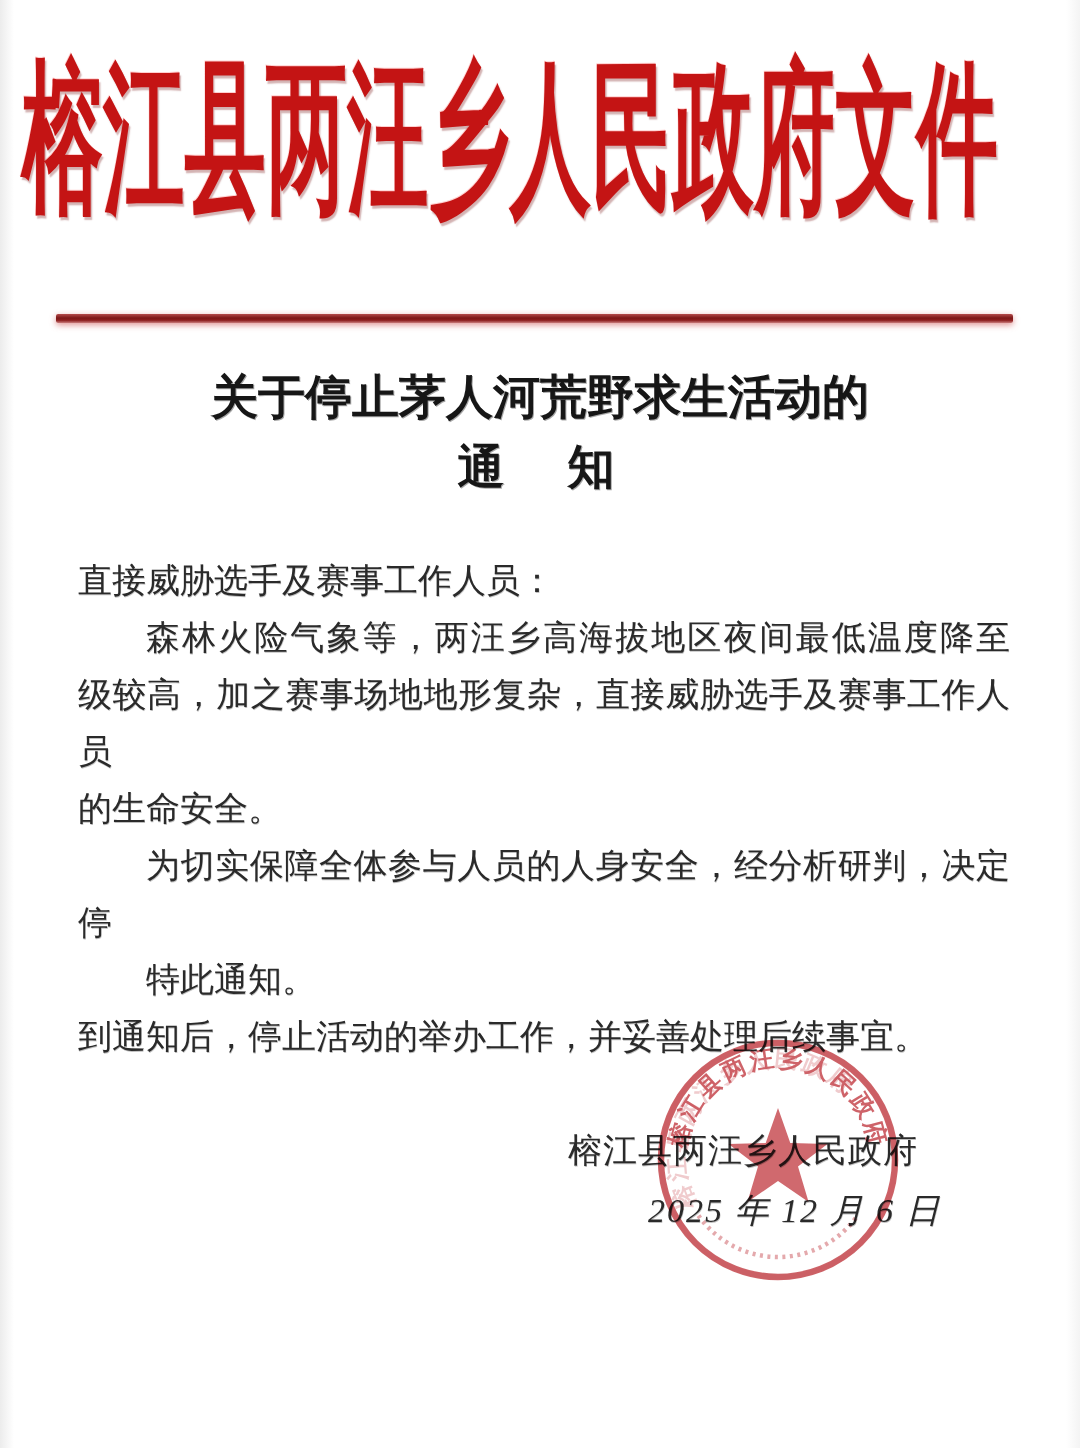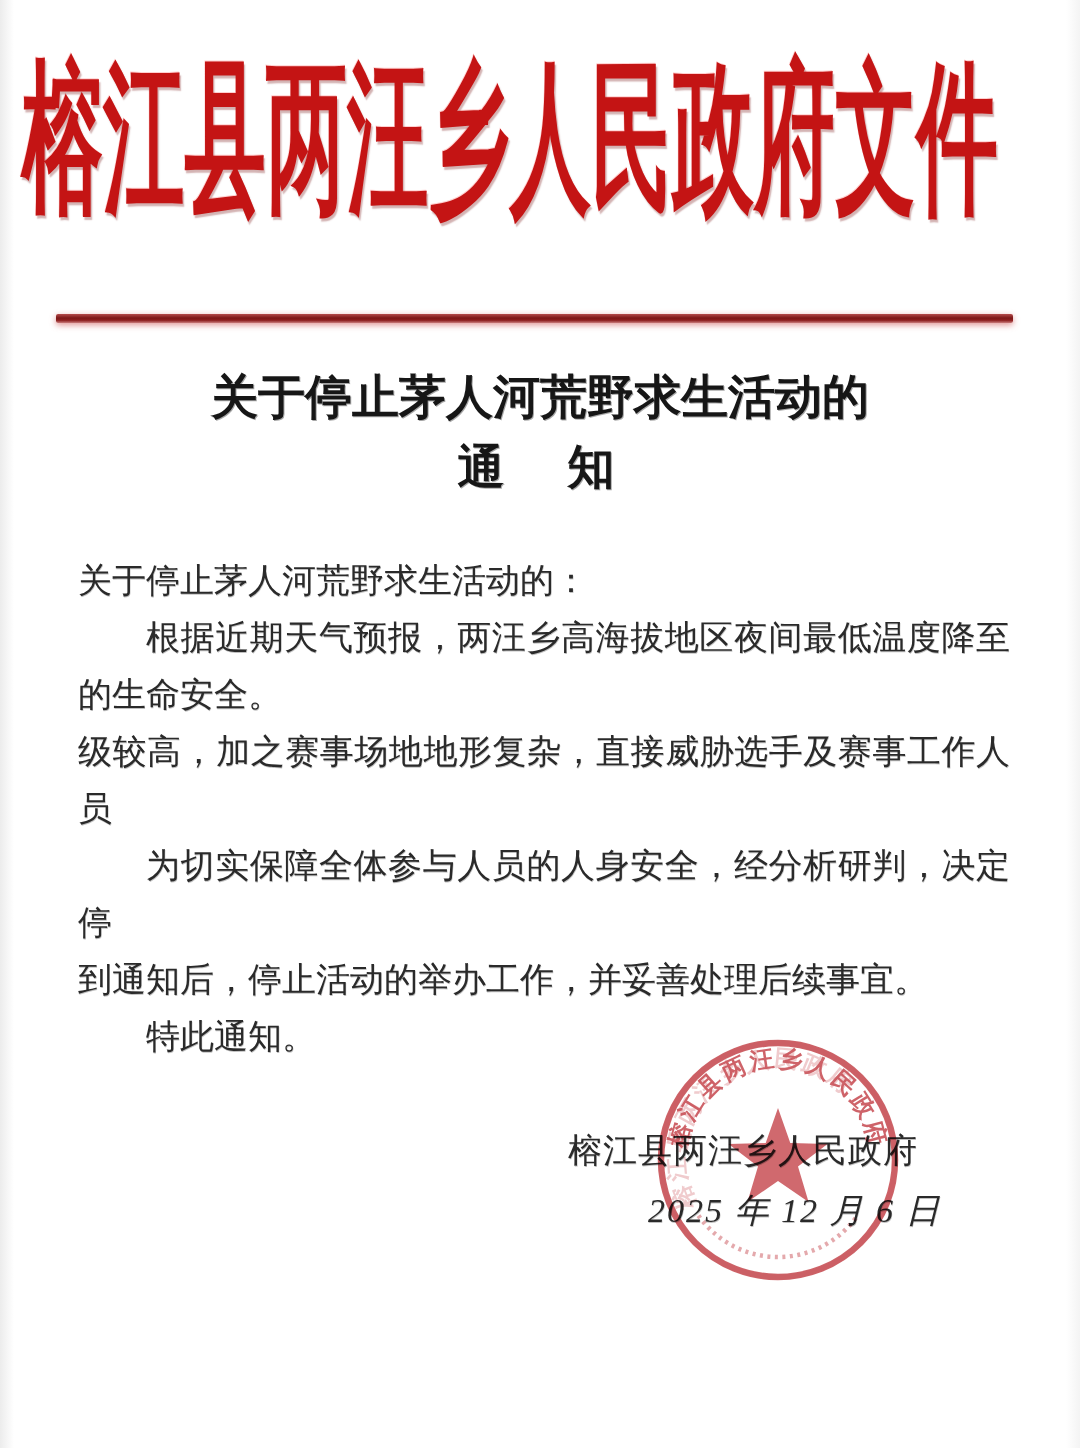--- a/index.html
+++ b/index.html
@@ -86,27 +86,27 @@
   </div>
 
   <div class="red-rule"></div>
 
   <div class="doc-title">
     <div class="t1">关于停止茅人河荒野求生活动的</div>
     <div class="t2">通　知</div>
   </div>
 
   <div class="body-text">
-    <div class="line">关于停止茅人河荒野求生活动的：</div>
-    <div class="line indent fill">根据近期天气预报，两汪乡高海拔地区夜间最低温度降至</div>
+    <div class="line">直接威胁选手及赛事工作人员：</div>
+    <div class="line indent fill">森林火险气象等，两汪乡高海拔地区夜间最低温度降至</div>
+    <div class="line fill">级较高，加之赛事场地地形复杂，直接威胁选手及赛事工作人员</div>
     <div class="line">的生命安全。</div>
-    <div class="line fill">级较高，加之赛事场地地形复杂，直接威胁选手及赛事工作人员</div>
     <div class="line indent fill">为切实保障全体参与人员的人身安全，经分析研判，决定停</div>
+    <div class="line indent">特此通知。</div>
     <div class="line">到通知后，停止活动的举办工作，并妥善处理后续事宜。</div>
-    <div class="line indent">特此通知。</div>
   </div>
 
   <div class="sig-name">榕江县两汪乡人民政府</div>
   <div class="sig-date">2025 年 12 月 6 日</div>
 
   <svg class="seal" viewBox="0 0 280 280" xmlns="http://www.w3.org/2000/svg">
     <defs>
       <path id="sealArc" d="M 48.4 123.8 A 93 93 0 0 1 231.6 123.8" fill="none"></path>
     </defs>
 

